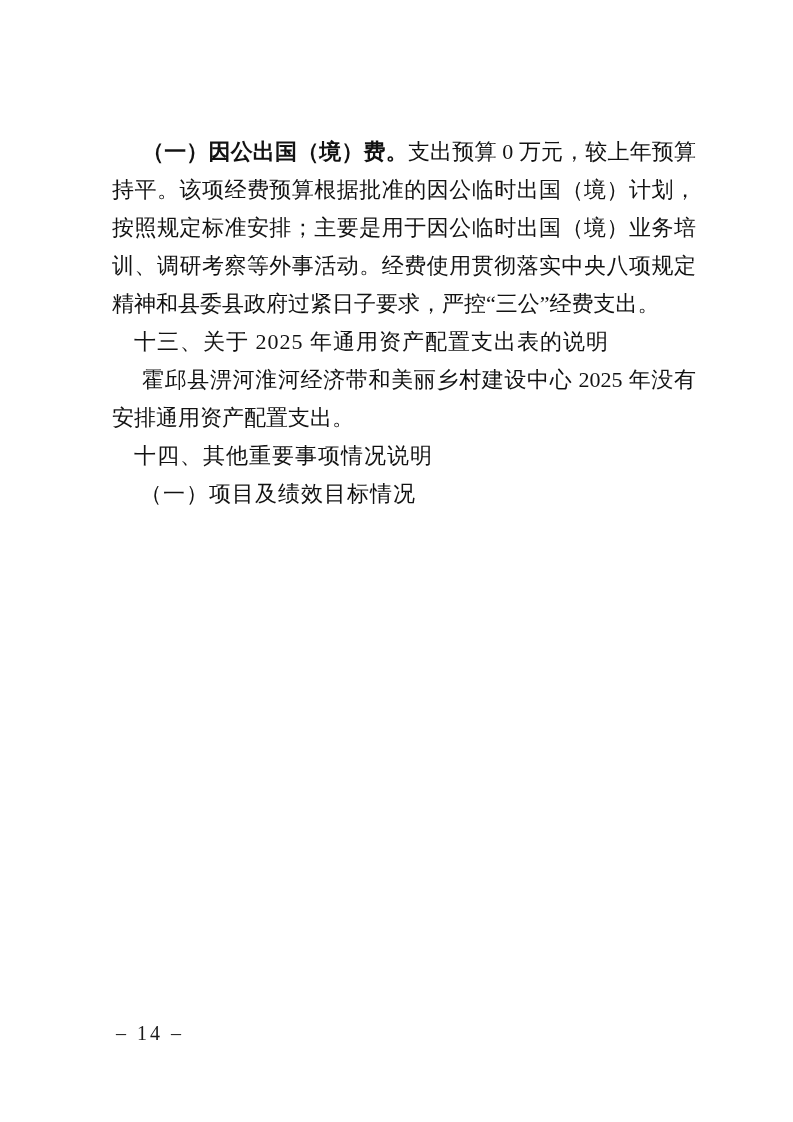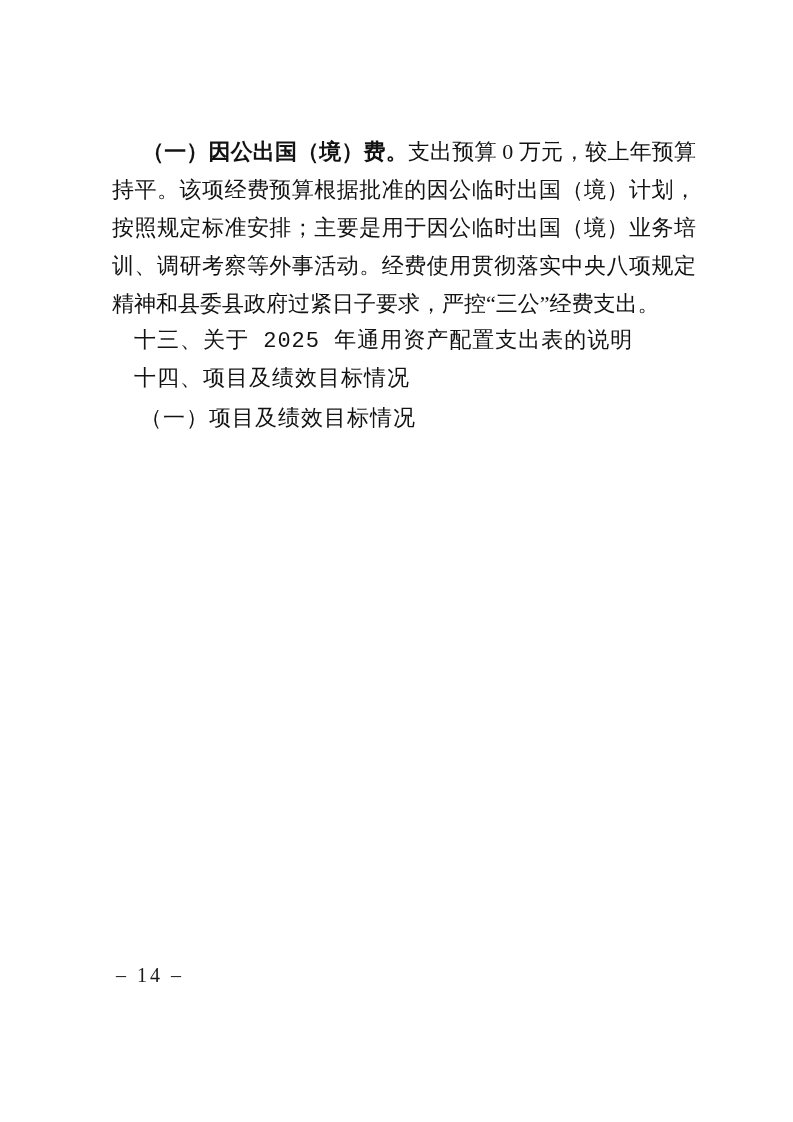--- a/index.html
+++ b/index.html
@@ -31,56 +31,57 @@
     text-justify: inter-ideograph;
     font-weight: normal;
   }
   .para {
     text-indent: 30px;
   }
   .lead {
     font-weight: bold;
   }
   .h-sans {
-    font-family: Liberation Mono, monospace;
+    font-family: Liberation Serif, serif;
     font-weight: bold;
     text-indent: 22px;
     text-align: center;
     letter-spacing: 1px;
   }
   .h-serif {
     font-weight: bold;
     text-indent: 28px;
     text-align: right;
     letter-spacing: 1px;
   }
   .footer-page {
     position: absolute;
     left: 116px;
-    top: 961px;
+    top: 1019px;
     font-size: 20px;
     line-height: 28px;
     letter-spacing: 3px;
     color: #1a1a1a;
   }
 </style>
 </head>
 <body>
 
 <div class="page">
   <div class="content">
 
     <p class="para"><span class="lead">（一）因公出国（境）费。</span><span>支出预算 0 万元，较上年预算持平。该项经费预算根据批准的因公临时出国（境）计划，按照规定标准安排；主要是用于因公临时出国（境）业务培训、调研考察等外事活动。经费使用贯彻落实中央八项规定精神和县委县政府过紧日子要求，严控“三公”经费支出。</span></p>
 
 
 
     <p class="h-sans">十三、关于 2025 年通用资产配置支出表的说明</p>
 
+    <p class="para"><span>霍邱县淠河淮河经济带和美丽乡村建设中心 2025 年没有安排通用资产配置支出。</span></p>
 
-    <p class="h-sans">十四、项目及绩效目标情况</p>
+    <p class="h-sans">十四、其他重要事项情况说明</p>
 
     <p class="h-serif">（一）项目及绩效目标情况</p>
 
 
   </div>
 
   <div class="footer-page">– 14 –</div>
 </div>
 
 </body></html>

